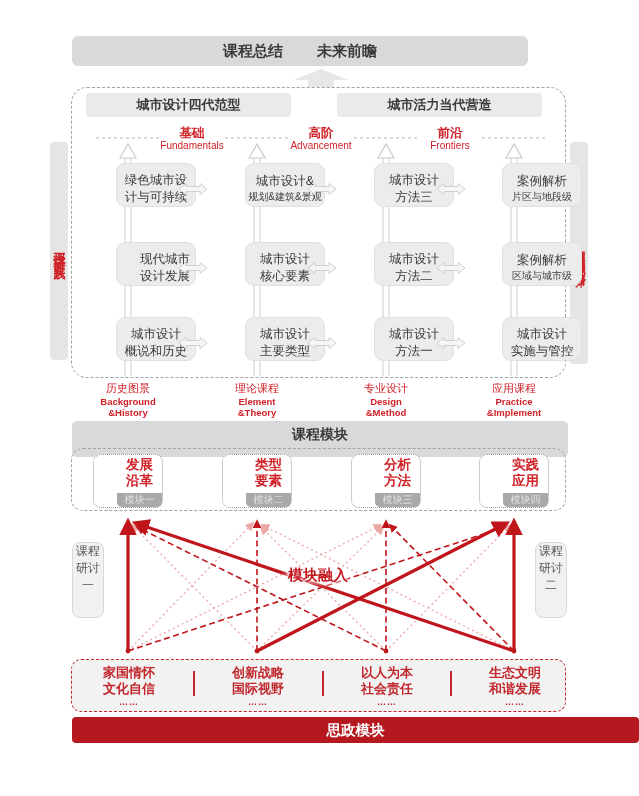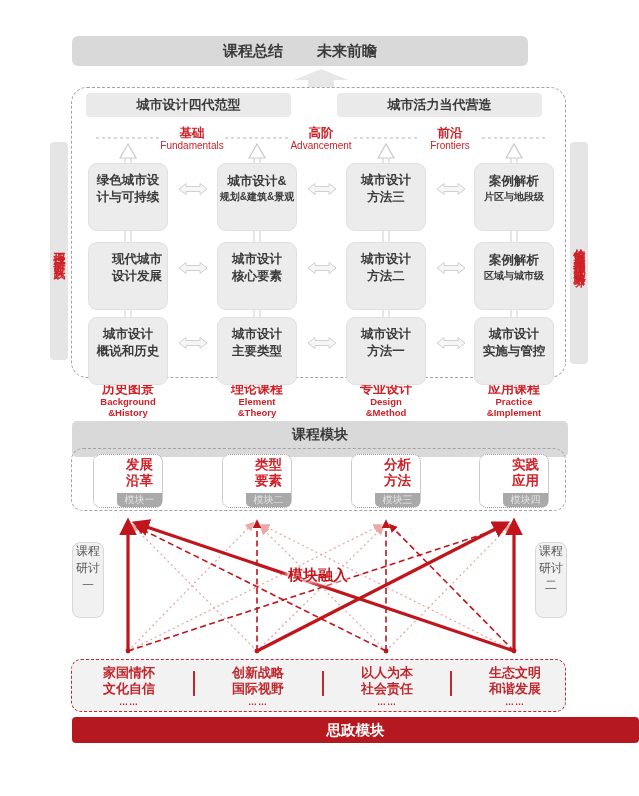--- a/index.html
+++ b/index.html
@@ -15,32 +15,32 @@
           border-right:27px solid transparent;border-bottom:11px solid #e7e7e7;}
   .bigarrow-stem{left:308px;top:80px;width:26px;height:7px;background:#e7e7e7;}
   
   .panel{left:71px;top:87px;width:495px;height:291px;border:1px dashed #a3a3a3;border-radius:16px;
          box-sizing:border-box;background:#fff;}
   .chip{top:93px;width:205px;height:24px;background:#eaeaea;border-radius:4px;text-align:center;
         line-height:24px;font-size:13px;font-weight:bold;color:#3a3a3a;}
   .tier{top:126px;width:100px;text-align:center;color:#cf2127;}
   .tier .zh{font-size:12.5px;font-weight:bold;line-height:14px;}
   .tier .en{font-size:10px;line-height:11px;}
-  .cell{width:80px;height:68px;background:#ececec;border:1px solid #e0e0e0;border-radius:9px;
-        box-sizing:border-box;text-align:center;color:#3a3a3a;font-weight:bold;font-size:12.5px;
-        line-height:16.5px;padding-top:8px;z-index:2;}
+  .cell{width:80px;height:44px;background:#ececec;border:1px solid #e0e0e0;border-radius:9px;
+        box-sizing:border-box;text-align:center;color:#3a3a3a;font-weight:normal;font-size:12.5px;
+        line-height:16.5px;padding-top:8px;z-index:2;margin-left:28px;}
   .cell.small2{padding-top:9px;}
   .cell.small2 .l2{font-size:10px;line-height:13px;}
   .harrow{width:30px;height:14px;z-index:2;}
   
   .sidebar{width:18px;background:#e5e5e5;border-radius:4px;color:#cf2127;font-weight:bold;
            font-size:12px;writing-mode:vertical-lr;text-orientation:upright;letter-spacing:2px;
            display:flex;align-items:center;justify-content:center;}
   .footer-label{top:381px;width:130px;text-align:center;color:#cf2127;}
-  .footer-label .zh{font-size:13px;font-weight:bold;line-height:15px;}
+  .footer-label .zh{font-size:11px;font-weight:normal;line-height:15px;}
   .footer-label .en{font-size:9.5px;line-height:11px;font-weight:bold;}
   .cmbar{left:72px;top:421px;width:496px;height:36px;background:#d9d9d9;border-radius:5px;
          text-align:center;line-height:26px;font-size:14px;font-weight:bold;color:#3a3a3a;}
   .modpanel{left:71px;top:448px;width:495px;height:63px;border:1px dashed #a3a3a3;border-radius:12px;
             box-sizing:border-box;}
   .modcard{top:454px;width:70px;height:54px;border:1.5px dotted #9a9a9a;border-radius:8px;
            background:#fff;box-sizing:border-box;display:flex;flex-direction:column;z-index:2;padding-left:23px;}
   .modcard .lines{flex:1;text-align:center;color:#cf2127;font-weight:bold;font-size:13.5px;
            line-height:16px;padding-top:2px;}
   .modtag{height:14px;background:#a9a9a9;color:#e3e3e3;font-size:10px;line-height:14px;

